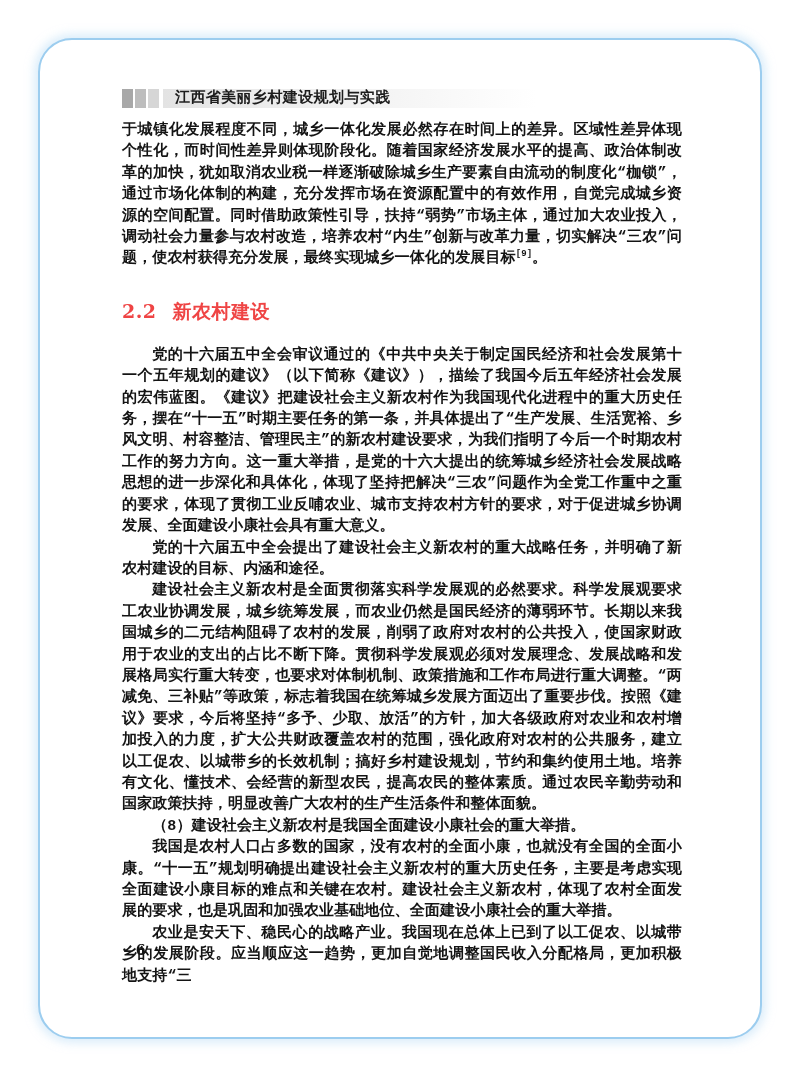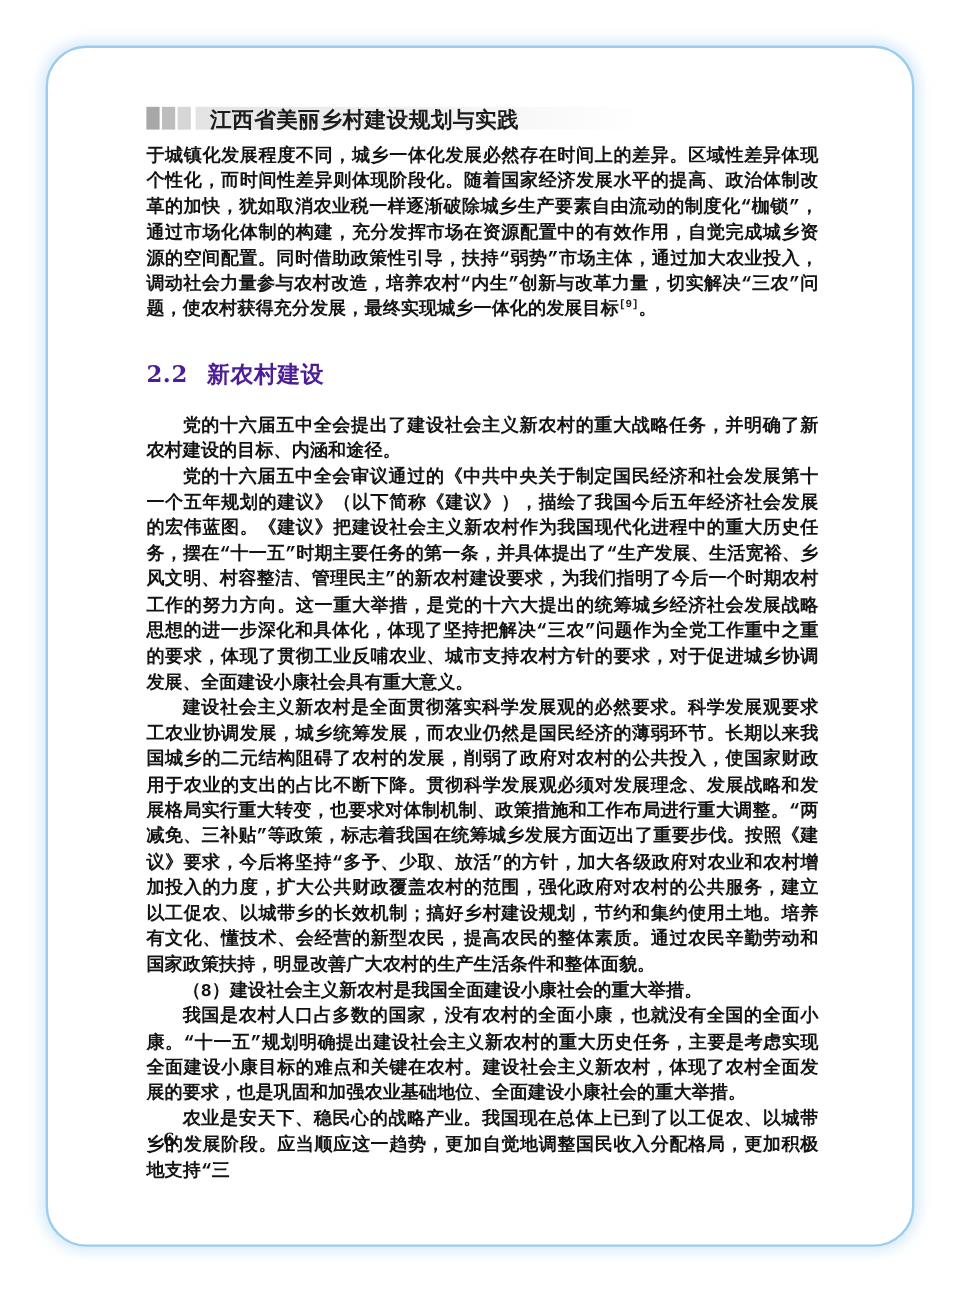--- a/index.html
+++ b/index.html
@@ -76,21 +76,21 @@
     top: 3px;
     width: 519px;
     height: 19px;
     background: linear-gradient(to right, #e3e3e3 0%, #ededed 22%, #f6f6f6 48%, #ffffff 72%);
   }
   #header-title {
     position: absolute;
     left: 53px;
     top: 2px;
     font-family: "DejaVu Serif", "Liberation Serif", serif;
-    font-size: 18px;
+    font-size: 15px;
     font-weight: 700;
     color: #1c1c1c;
     letter-spacing: 0.4px;
     white-space: nowrap;
   }
 
   
   #body-column {
     position: absolute;
     left: 122px;
@@ -118,21 +118,21 @@
     vertical-align: super;
     line-height: 0;
   }
 
   
   h2.section-heading {
     margin: 0;
     font-family: "DejaVu Serif", "Liberation Serif", serif;
     font-size: 19px;
     font-weight: 700;
-    color: #4c1d95;
+    color: #ef4444;
     letter-spacing: 0.5px;
     white-space: nowrap;
   }
   .sec-num { margin-right: 16px; }
 
   .gap-before-heading { height: 29px; }
   .gap-after-heading  { height: 20px; }
 
   
   #folio {
@@ -167,22 +167,22 @@
   <div id="body-column">
 
     <p class="para"><span>于城镇化发展程度不同，城乡一体化发展必然存在时间上的差异。区域性差异体现个性化，而时间性差异则体现阶段化。随着国家经济发展水平的提高、政治体制改革的加快，犹如取消农业税一样逐渐破除城乡生产要素自由流动的制度化“枷锁”，通过市场化体制的构建，充分发挥市场在资源配置中的有效作用，自觉完成城乡资源的空间配置。同时借助政策性引导，扶持“弱势”市场主体，通过加大农业投入，调动社会力量参与农村改造，培养农村“内生”创新与改革力量，切实解决“三农”问题，使农村获得充分发展，最终实现城乡一体化的发展目标</span><sup class="ref">[9]</sup><span>。</span></p>
 
     <div class="gap-before-heading"></div>
 
     <h2 class="section-heading"><span class="sec-num">2.2</span><span>新农村建设</span></h2>
 
     <div class="gap-after-heading"></div>
 
+    <p class="para indent">党的十六届五中全会审议通过的《中共中央关于制定国民经济和社会发展第十一个五年规划的建议》（以下简称《建议》），描绘了我国今后五年经济社会发展的宏伟蓝图。《建议》把建设社会主义新农村作为我国现代化进程中的重大历史任务，摆在“十一五”时期主要任务的第一条，并具体提出了“生产发展、生活宽裕、乡风文明、村容整洁、管理民主”的新农村建设要求，为我们指明了今后一个时期农村工作的努力方向。这一重大举措，是党的十六大提出的统筹城乡经济社会发展战略思想的进一步深化和具体化，体现了坚持把解决“三农”问题作为全党工作重中之重的要求，体现了贯彻工业反哺农业、城市支持农村方针的要求，对于促进城乡协调发展、全面建设小康社会具有重大意义。</p>
     <p class="para indent">党的十六届五中全会提出了建设社会主义新农村的重大战略任务，并明确了新农村建设的目标、内涵和途径。</p>
-    <p class="para indent">党的十六届五中全会审议通过的《中共中央关于制定国民经济和社会发展第十一个五年规划的建议》（以下简称《建议》），描绘了我国今后五年经济社会发展的宏伟蓝图。《建议》把建设社会主义新农村作为我国现代化进程中的重大历史任务，摆在“十一五”时期主要任务的第一条，并具体提出了“生产发展、生活宽裕、乡风文明、村容整洁、管理民主”的新农村建设要求，为我们指明了今后一个时期农村工作的努力方向。这一重大举措，是党的十六大提出的统筹城乡经济社会发展战略思想的进一步深化和具体化，体现了坚持把解决“三农”问题作为全党工作重中之重的要求，体现了贯彻工业反哺农业、城市支持农村方针的要求，对于促进城乡协调发展、全面建设小康社会具有重大意义。</p>
     <p class="para indent">建设社会主义新农村是全面贯彻落实科学发展观的必然要求。科学发展观要求工农业协调发展，城乡统筹发展，而农业仍然是国民经济的薄弱环节。长期以来我国城乡的二元结构阻碍了农村的发展，削弱了政府对农村的公共投入，使国家财政用于农业的支出的占比不断下降。贯彻科学发展观必须对发展理念、发展战略和发展格局实行重大转变，也要求对体制机制、政策措施和工作布局进行重大调整。“两减免、三补贴”等政策，标志着我国在统筹城乡发展方面迈出了重要步伐。按照《建议》要求，今后将坚持“多予、少取、放活”的方针，加大各级政府对农业和农村增加投入的力度，扩大公共财政覆盖农村的范围，强化政府对农村的公共服务，建立以工促农、以城带乡的长效机制；搞好乡村建设规划，节约和集约使用土地。培养有文化、懂技术、会经营的新型农民，提高农民的整体素质。通过农民辛勤劳动和国家政策扶持，明显改善广大农村的生产生活条件和整体面貌。</p>
     <p class="para indent">（8）建设社会主义新农村是我国全面建设小康社会的重大举措。</p>
     <p class="para indent">我国是农村人口占多数的国家，没有农村的全面小康，也就没有全国的全面小康。“十一五”规划明确提出建设社会主义新农村的重大历史任务，主要是考虑实现全面建设小康目标的难点和关键在农村。建设社会主义新农村，体现了农村全面发展的要求，也是巩固和加强农业基础地位、全面建设小康社会的重大举措。</p>
     <p class="para indent">农业是安天下、稳民心的战略产业。我国现在总体上已到了以工促农、以城带乡的发展阶段。应当顺应这一趋势，更加自觉地调整国民收入分配格局，更加积极地支持“三</p>
 
   </div>
 
   <div id="folio">· 6 ·</div>
 
 </div>

